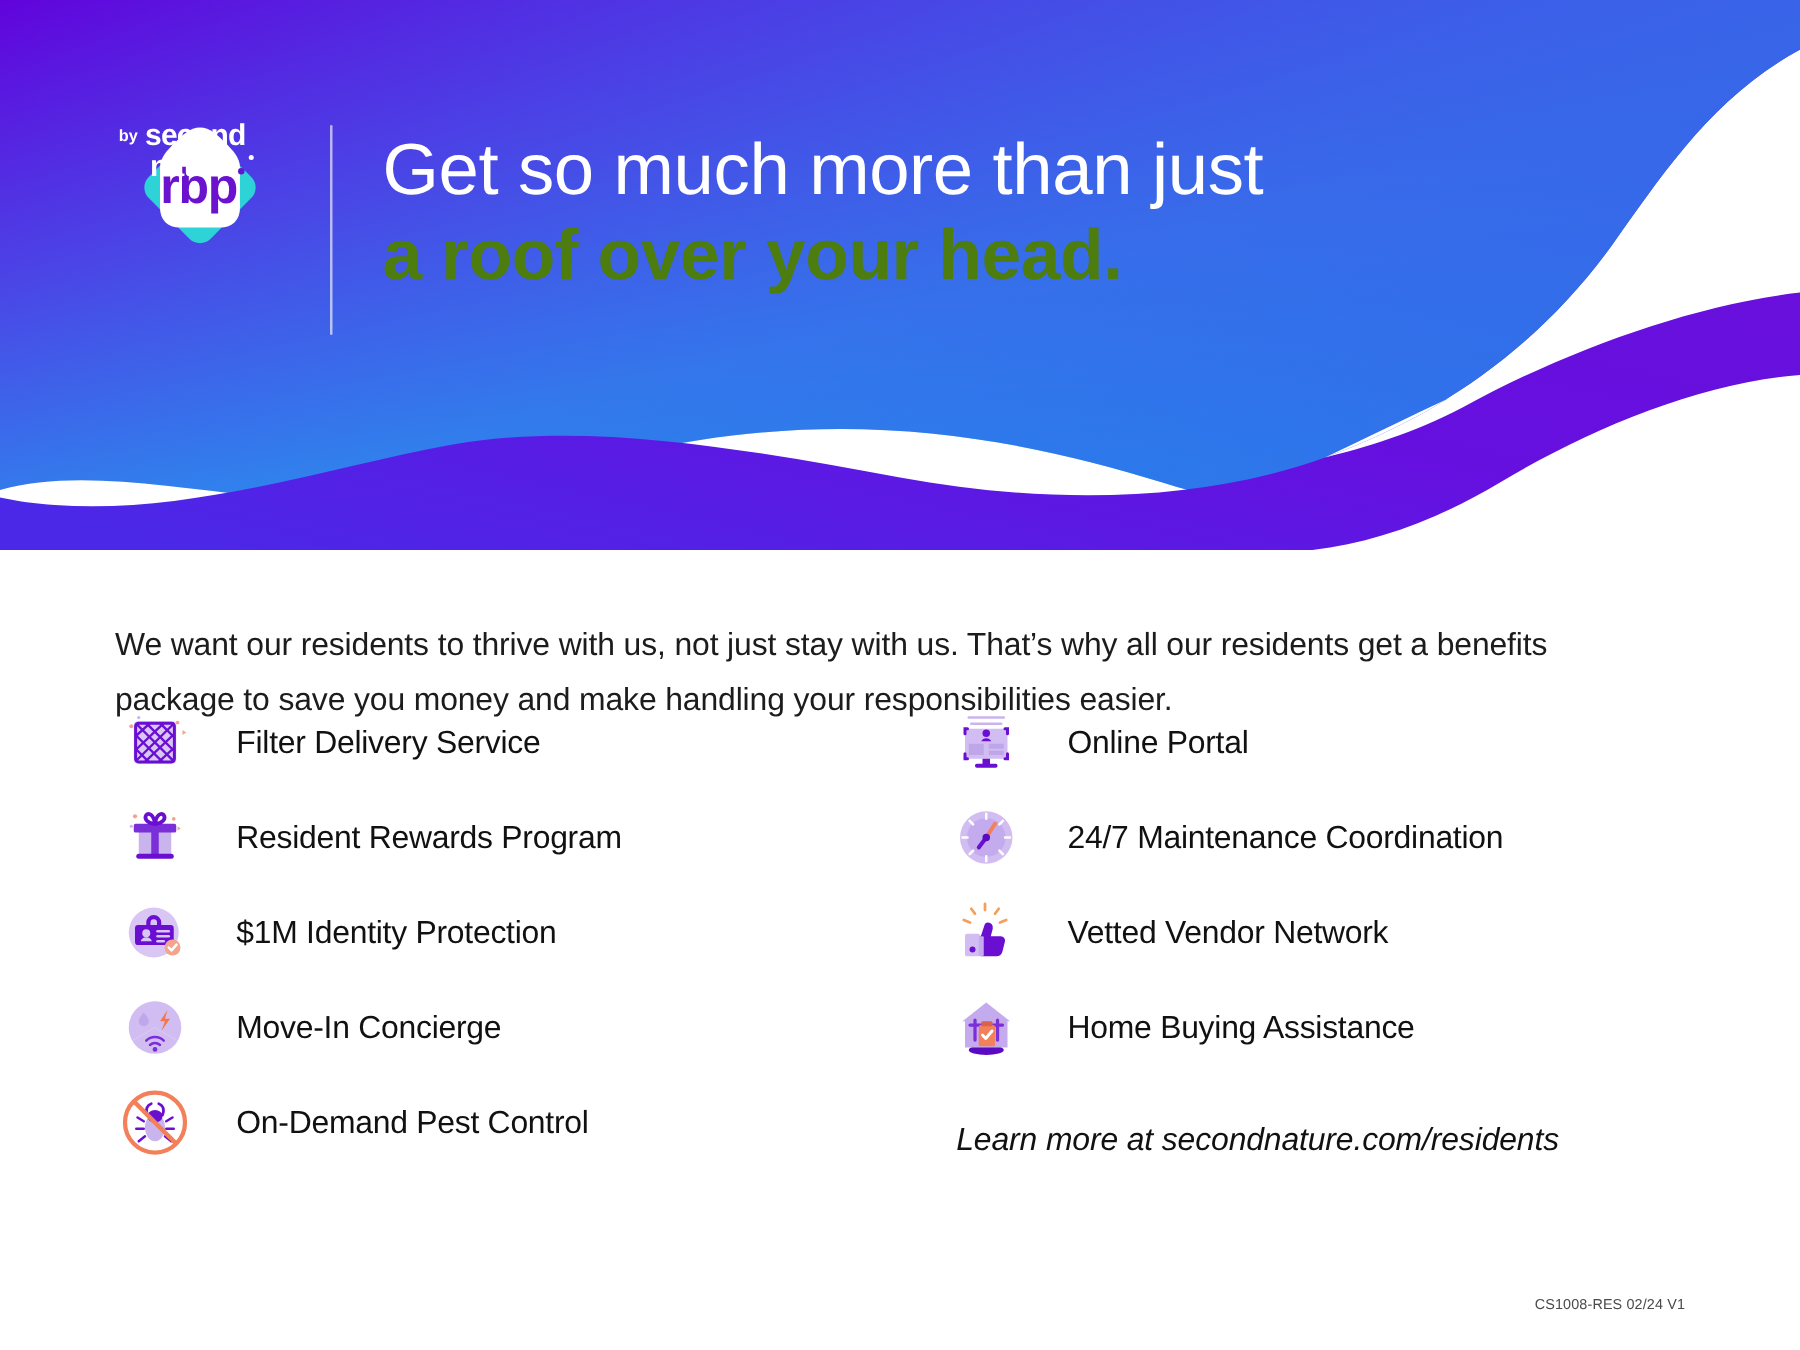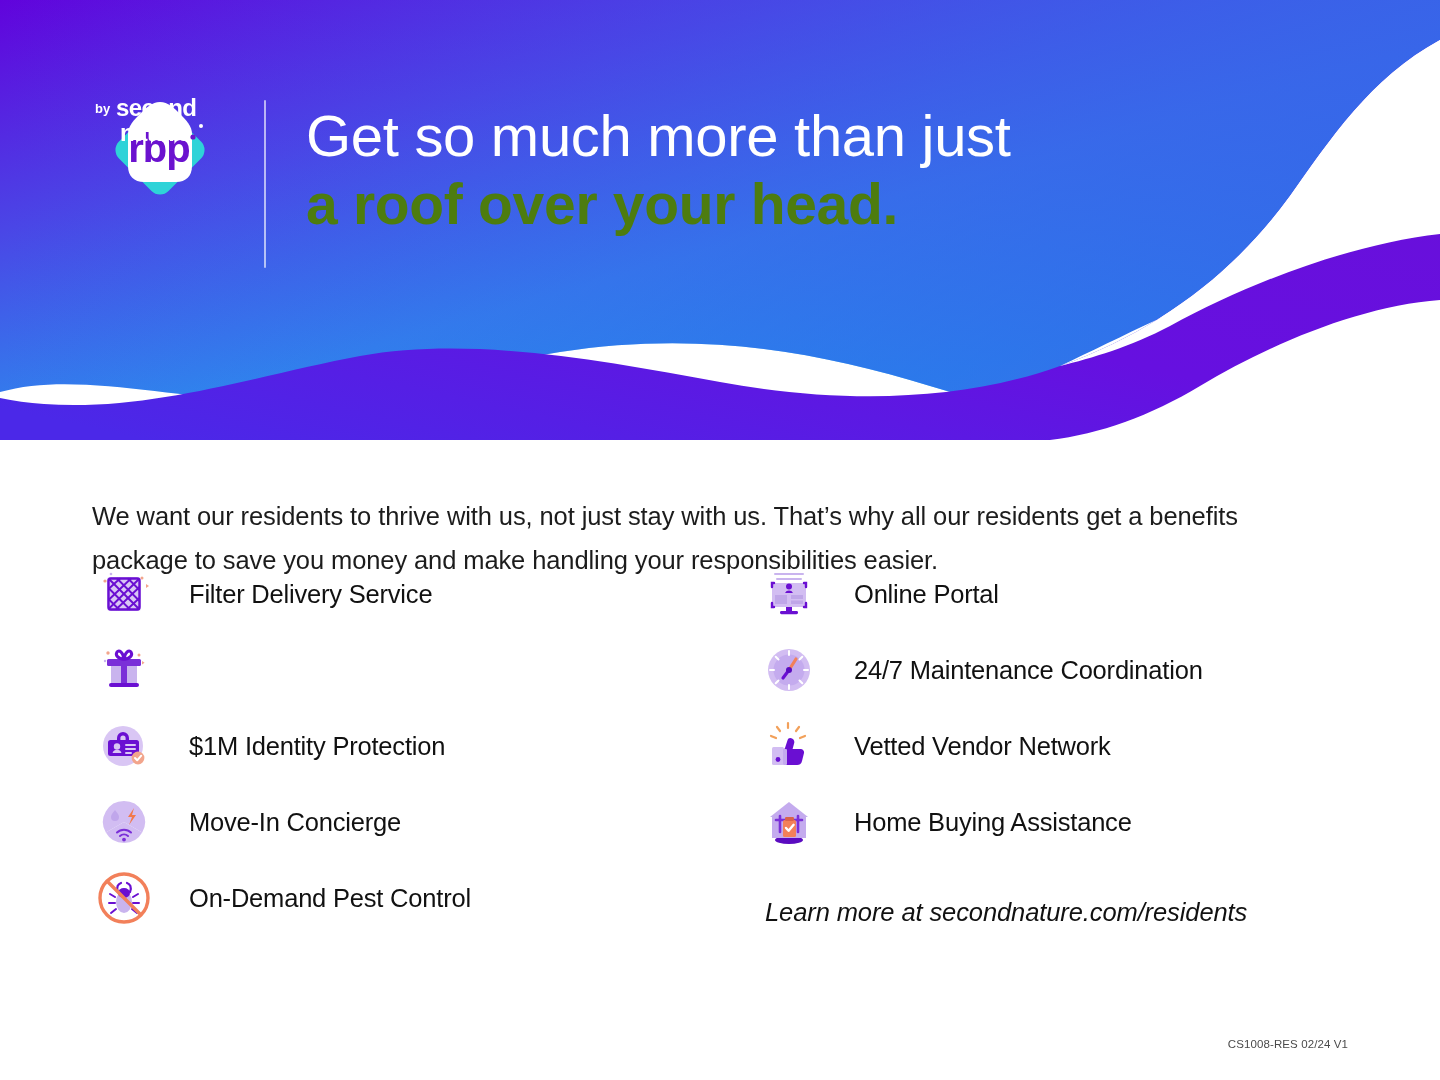--- a/index.html
+++ b/index.html
@@ -215,20 +215,21 @@
             <rect x="25" y="17" width="6" height="26" fill="#7A2FD8"></rect>
             <path d="M28 17 C22 17 19 13 21 10 C23 7.5 27 10 28 17 Z" fill="none" stroke="#6A0FD2" stroke-width="3"></path>
             <path d="M28 17 C34 17 37 13 35 10 C33 7.5 29 10 28 17 Z" fill="none" stroke="#6A0FD2" stroke-width="3"></path>
             <rect x="13" y="41" width="30" height="4" rx="2" fill="#6A0FD2"></rect>
             <circle cx="12" cy="11" r="1.7" fill="#F2A58C"></circle>
             <circle cx="43" cy="13" r="1.5" fill="#F2A58C"></circle>
             <circle cx="9" cy="19" r="1.2" fill="#C9B4EE"></circle>
             <path d="M46 19 l2.6 1.7 -2.6 1.7 z" fill="#F2A58C"></path>
           </svg>
         </span>
+        <span class="lbl">Resident Rewards Program</span>
       </div>
 
 
       <div class="benefit">
         <span class="ico">
           <svg width="56" height="56" viewBox="0 0 56 56">
             <circle cx="27" cy="28" r="20" fill="#D9C6F4"></circle>
             <path d="M21 20 a6 6 0 0 1 12 0 v3 h-3.4 v-3 a2.6 2.6 0 0 0 -5.2 0 v3 H21 Z" fill="#6A0FD2"></path>
             <rect x="12" y="22" width="31" height="16" rx="2.5" fill="#6A0FD2"></rect>
             <circle cx="21" cy="28.5" r="3.2" fill="#D9C6F4"></circle>

